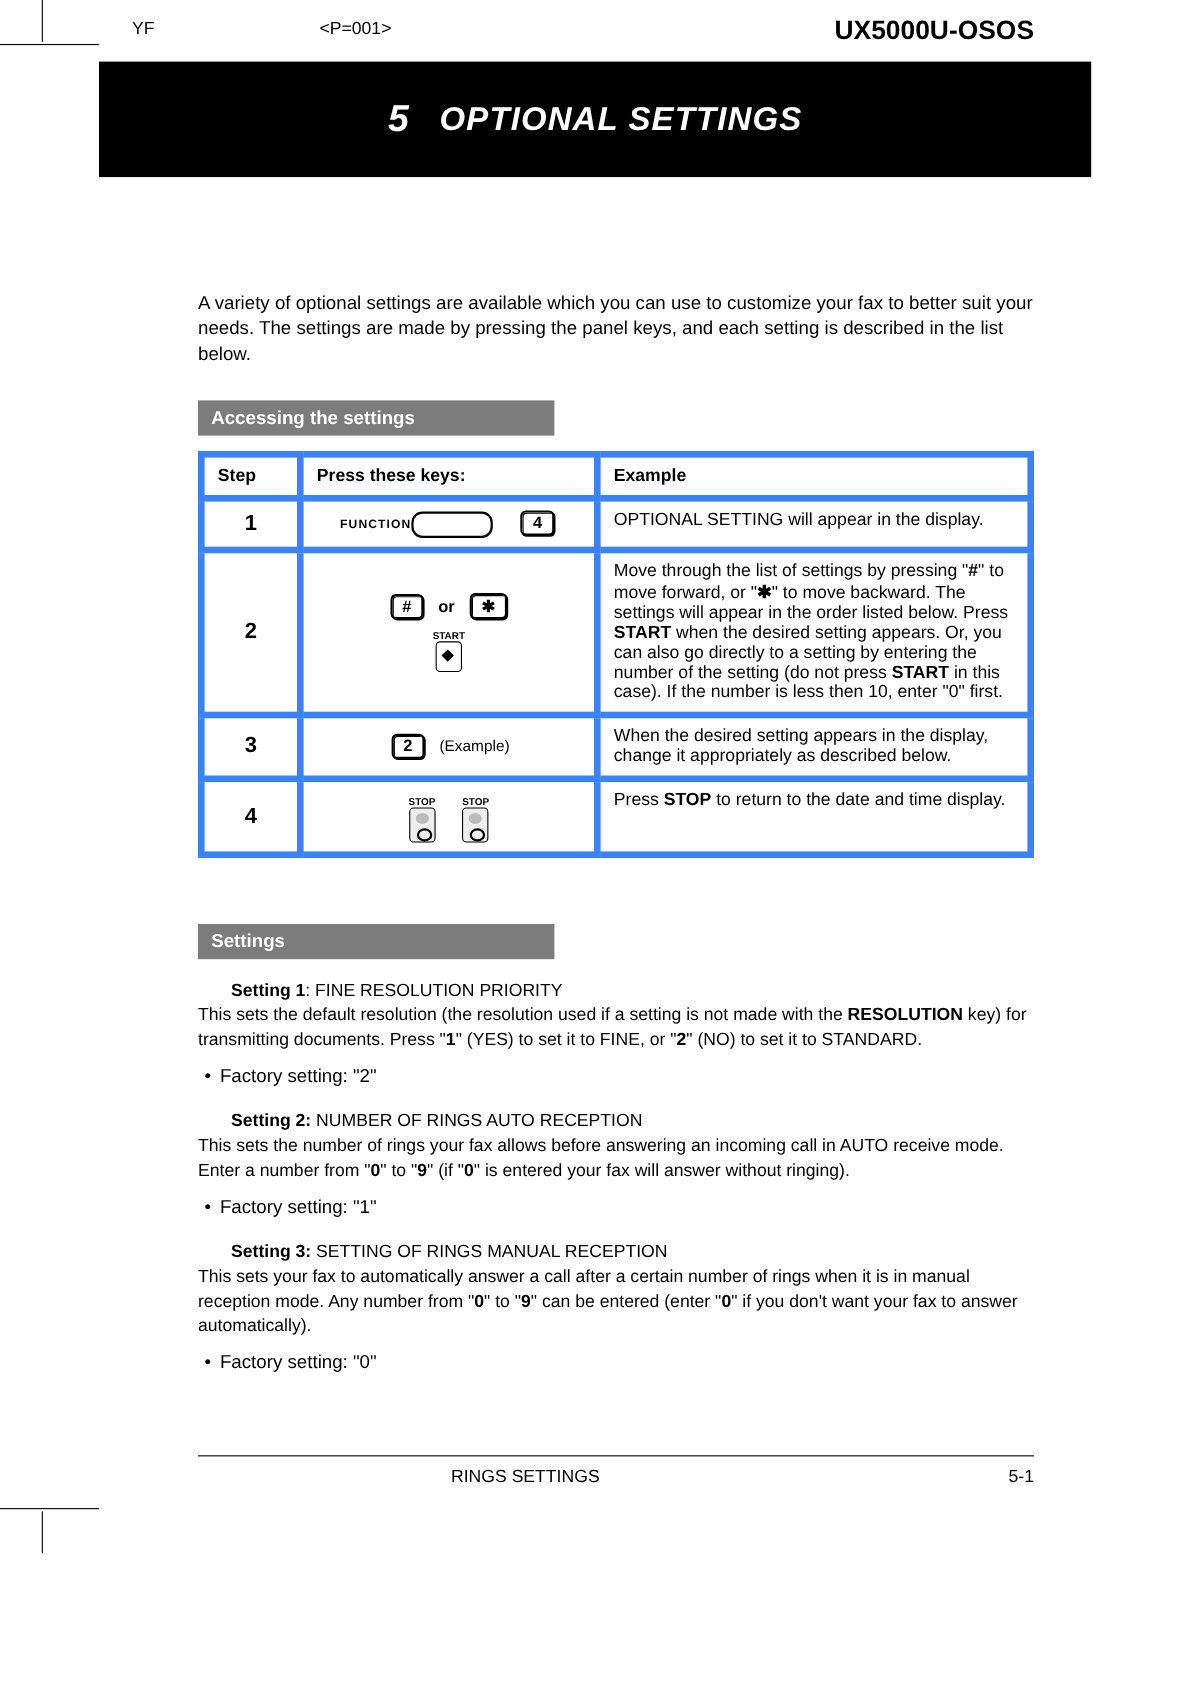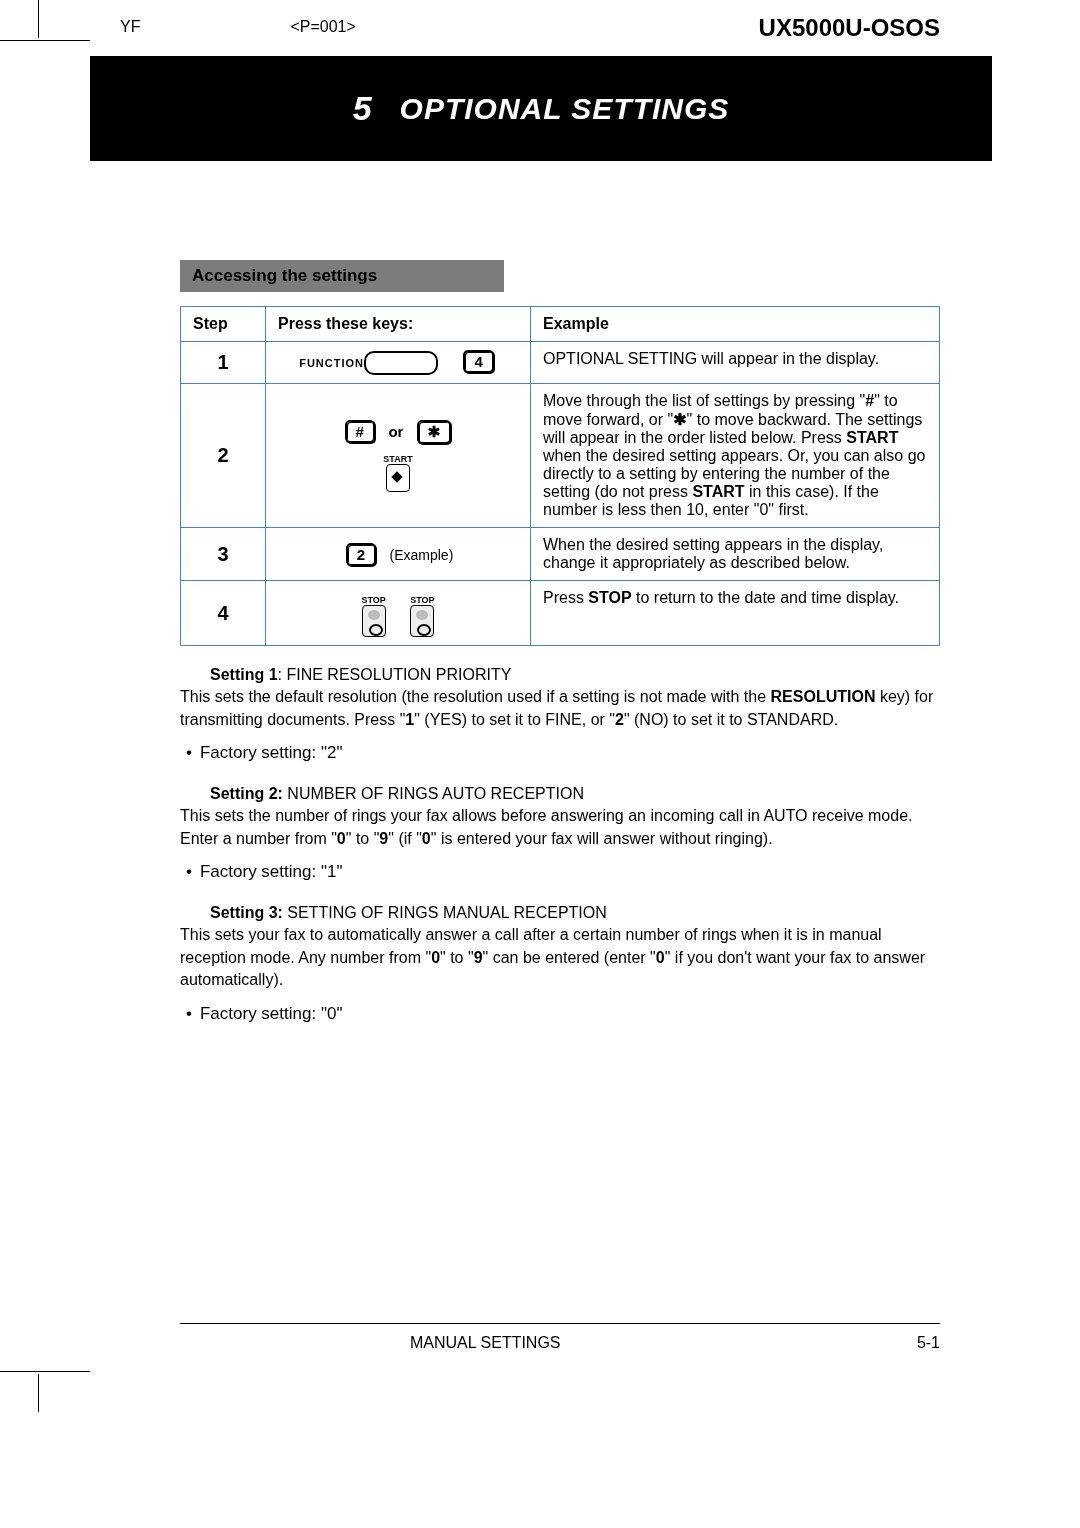--- a/index.html
+++ b/index.html
@@ -61,35 +61,35 @@
     position: absolute;
     top: 230px;
     left: 180px;
     right: 140px;
   }
 
   .intro { font-size: 17px; line-height: 1.35; margin: 35px 0 30px 0; }
 
   .grey-bar {
     background: #7c7c7c;
-    color: #000000;
+    color: #ffffff;
     font-weight: bold;
     padding: 6px 12px;
     width: 300px;
     font-size: 17px;
     margin: 30px 0 14px 0;
   }
 
   table.steps {
     border-collapse: collapse;
     width: 100%;
     margin-top: 10px;
   }
   table.steps th, table.steps td {
-    border: 1px solid #3b82f6;
+    border: 6px solid #3b82f6;
     padding: 8px 12px;
     vertical-align: top;
     font-size: 16px;
     text-align: left;
   }
   table.steps th { font-weight: bold; }
   table.steps td.step { text-align: center; font-weight: bold; font-size: 20px; width: 60px; vertical-align: middle; }
   table.steps td.keys { width: 240px; text-align: center; vertical-align: middle; }
   table.steps td.keys .example { font-size: 14px; margin-left: 6px; }
 
@@ -164,20 +164,21 @@
   </div>
   <div class="model">UX5000U-OSOS</div>
 
   <div class="black-band">
     <span class="num">5</span>
     <span class="title">OPTIONAL SETTINGS</span>
   </div>
 
   <div class="content">
 
+    <div class="intro">A variety of optional settings are available which you can use to customize your fax to better suit your needs. The settings are made by pressing the panel keys, and each setting is described in the list below.</div>
 
     <div class="grey-bar">Accessing the settings</div>
 
     <table class="steps">
       <tbody>
           <tr>
         <th>Step</th>
         <th>Press these keys:</th>
         <th>Example</th>
       </tr>
@@ -225,20 +226,21 @@
           <span class="stopbtn-wrap">
             <span class="stopbtn-label">STOP</span>
             <span class="stopbtn"></span>
           </span>
         </td>
         <td>Press <b>STOP</b> to return to the date and time display.</td>
       </tr>
     </tbody>
       </table>
 
+    <div class="grey-bar" style="margin-top:60px;">Settings</div>
 
     <div class="setting-block">
       <span class="title">Setting 1</span><span>: FINE RESOLUTION PRIORITY</span><br>
       <span>This sets the default resolution (the resolution used if a setting is not made with the <b>RESOLUTION</b> key) for transmitting documents. Press "<b>1</b>" (YES) to set it to FINE, or "<b>2</b>" (NO) to set it to STANDARD.</span>
       <div class="factory"><span>Factory setting:  "2"</span></div>
     </div>
 
     <div class="setting-block">
       <span class="title">Setting 2:</span><span> NUMBER OF RINGS AUTO RECEPTION</span><br>
       <span>This sets the number of rings your fax allows before answering an incoming call in AUTO receive mode. Enter a number from "<b>0</b>" to "<b>9</b>"  (if "<b>0</b>" is entered your fax will answer without ringing).</span>
@@ -247,17 +249,17 @@
 
     <div class="setting-block">
       <span class="title">Setting 3:</span><span> SETTING OF RINGS MANUAL RECEPTION</span><br>
       <span>This sets your fax to automatically answer a call after a certain number of rings when it is in manual reception mode. Any number from "<b>0</b>" to "<b>9</b>" can be entered (enter "<b>0</b>" if you don't want your fax to answer automatically).</span>
       <div class="factory"><span>Factory setting:  "0"</span></div>
     </div>
 
   </div>
 
   <div class="footer">
-    <span style="margin:0 auto 0 230px;">MANUAL SETTINGS</span>
+    <span style="margin:0 auto 0 230px;">RINGS SETTINGS</span>
     <span>5-1</span>
   </div>
 
 </div>
 
 </body></html>

